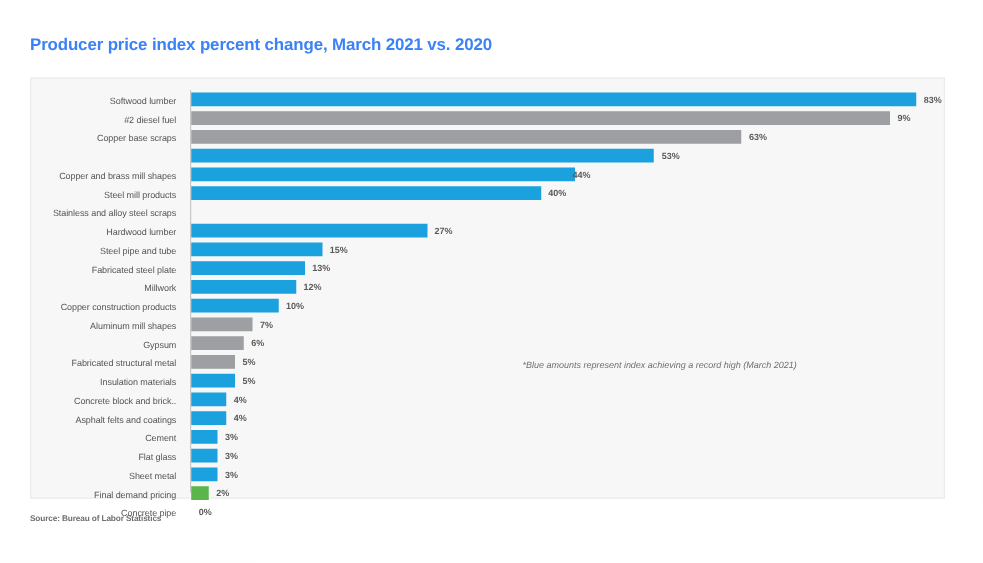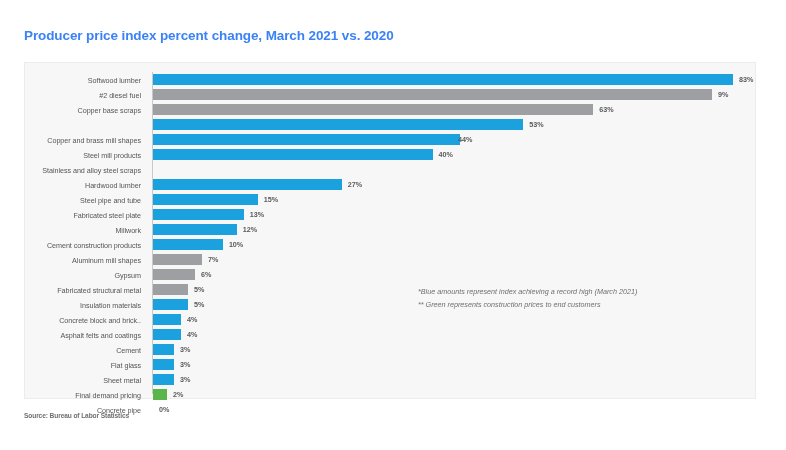--- a/index.html
+++ b/index.html
@@ -218,21 +218,21 @@
           </div>
         </div>
         <div class="row">
           <div class="row-label">Millwork</div>
           <div class="bar-area">
             <div class="bar" style="width: 83.8554px;"></div>
             <div class="bar-value" style="left: 89.8554px;">12%</div>
           </div>
         </div>
         <div class="row">
-          <div class="row-label">Cement construction products</div>
+          <div class="row-label">Copper construction products</div>
           <div class="bar-area">
             <div class="bar" style="width: 69.8795px;"></div>
             <div class="bar-value" style="left: 75.8795px;">10%</div>
           </div>
         </div>
         <div class="row">
           <div class="row-label">Aluminum mill shapes</div>
           <div class="bar-area">
             <div class="bar gray" style="width: 48.9157px;"></div>
             <div class="bar-value" style="left: 54.9157px;">7%</div>
@@ -305,19 +305,18 @@
           <div class="row-label">Concrete pipe</div>
           <div class="bar-area">
             <div class="bar zero" style="width: 0px;"></div>
             <div class="bar-value" style="left: 6px;">0%</div>
           </div>
         </div>
       </div>
 
     <div class="notes">
       <div class="note">*Blue amounts represent index achieving a record high (March 2021)</div>
-      <div class="note">** Green represents construction prices to end customers</div>
     </div>
   </div>
 
   <div class="source">Source: Bureau of Labor Statistics</div>
 
 </div>
 
 </body></html>

